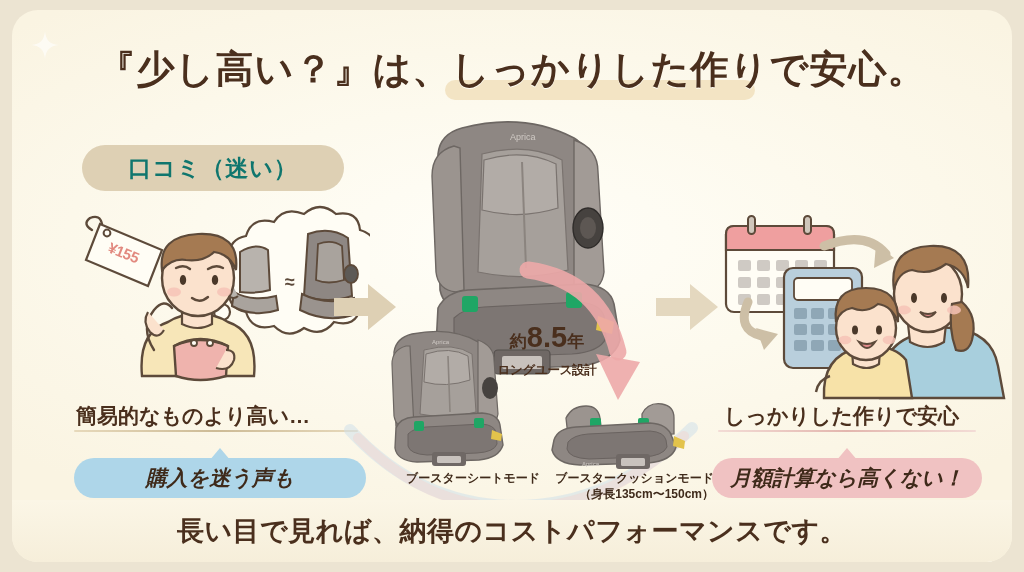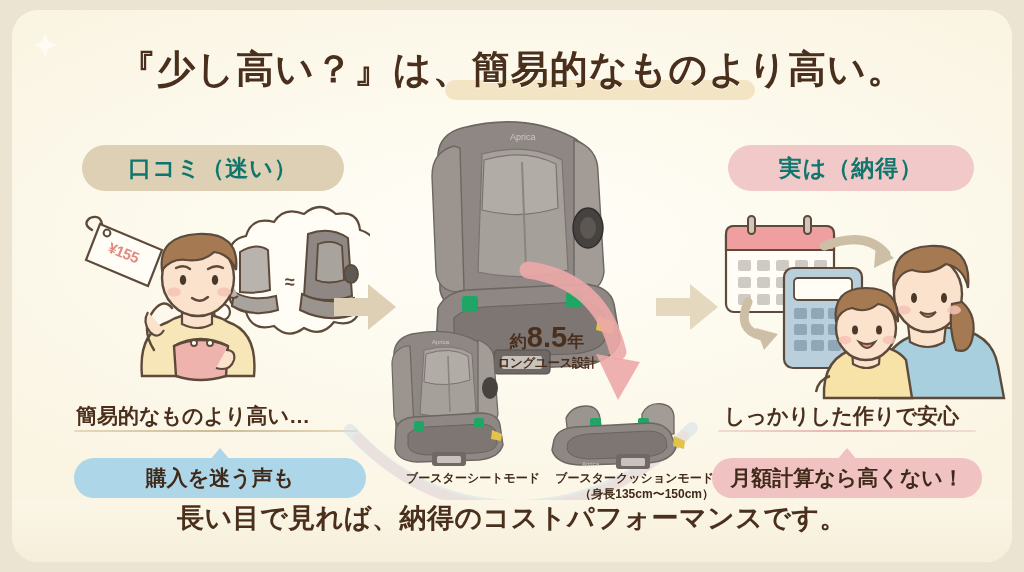--- a/index.html
+++ b/index.html
@@ -63,20 +63,21 @@
     white-space: nowrap;
   }
   .under-rule {
     position: absolute; height: 2px; border-radius: 2px;
   }
   .cap-pill {
     position: absolute; height: 40px; border-radius: 20px;
     display: flex; align-items: center; justify-content: center;
     font-size: 21px; font-weight: bold; color: #3f2a1a;
     white-space: nowrap;
+    font-style: italic;
   }
   .cap-notch {
     position: absolute; width: 22px; height: 13px; top: -10px; left: 50%;
     margin-left: -11px;
     clip-path: polygon(50% 0%, 100% 100%, 0% 100%);
   }
   #cap-left  { left: 62px;  top: 448px; width: 292px; background: #aed6e9; }
   #cap-left  .cap-notch { background: #aed6e9; }
   #cap-right { left: 700px; top: 448px; width: 270px; background: #f0c2c2; }
   #cap-right .cap-notch { background: #f0c2c2; }
@@ -92,27 +93,27 @@
     font-size: 12px; font-weight: bold; color: #3f2a1a; line-height: 1.35;
     white-space: nowrap;
   }
 
   #years-block {
     position: absolute; left: 470px; top: 313px; width: 130px;
     text-align: center; color: #4a2f1d;
   }
   #years-line1 { font-size: 17px; font-weight: bold; line-height: 1; }
   #years-line1 .num { font-size: 29px; }
-  #years-line2 { font-size: 12.5px; font-weight: bold; margin-top: 3px; letter-spacing: -0.3px; }
+  #years-line2 { font-size: 12.5px; font-weight: bold; margin-top: 10px; letter-spacing: -0.3px; }
 
   
   #bottom-banner {
     position: absolute; left: 0; bottom: 0; width: 100%; height: 62px;
     background: linear-gradient(180deg, #fbf6e6 0%, #f6eeda 100%);
-    display: flex; justify-content: center;
+    display: flex; align-items: center; justify-content: center;
   }
   #bottom-text {
     font-size: 27px; font-weight: bold; color: #4a2f1d; letter-spacing: 0.5px;
     white-space: nowrap;
   }
 </style>
 </head>
 <body>
 
 <div id="card">
@@ -123,28 +124,25 @@
     </svg>
   </div>
   <div class="sparkle" style="left:18px; top:20px;">
     <svg width="30" height="30" viewBox="0 0 52 52" aria-hidden="true">
       <path d="M26 2 C28 18 34 24 50 26 C34 28 28 34 26 50 C24 34 18 28 2 26 C18 24 24 18 26 2 Z" fill="#ffffff" opacity="0.6"></path>
     </svg>
   </div>
 
   <div id="title-row">
     <div id="title-highlight"></div>
-    <div id="page-title">『少し高い？』は、簡易的なものより高い。</div>
+    <div id="page-title">『少し高い？』は、しっかりした作りで安心。</div>
   </div>
 
   <div class="pill-head" id="head-left">
     <span>口コミ（迷い）</span>
-  </div>
-  <div class="pill-head" id="head-right">
-    <span>実は（納得）</span>
   </div>
 
   <div class="illus" style="left:58px; top:190px; width:300px; height:200px;">
     <svg width="300" height="200" viewBox="0 0 300 200" aria-hidden="true">
 
       <g>
         <path d="M160 62 q-4 -22 16 -26 q6 -20 28 -14 q10 -16 30 -8 q16 -14 32 0
                  q22 -4 24 16 q20 6 14 26 q16 12 2 28 q6 22 -16 24 q-4 20 -26 14
                  q-12 16 -30 6 q-16 12 -30 -2 q-22 6 -28 -14 q-20 -4 -16 -24
                  q-14 -14 0 -26 Z" fill="#fffdf5" stroke="#5d4a3a" stroke-width="2.2"></path>

